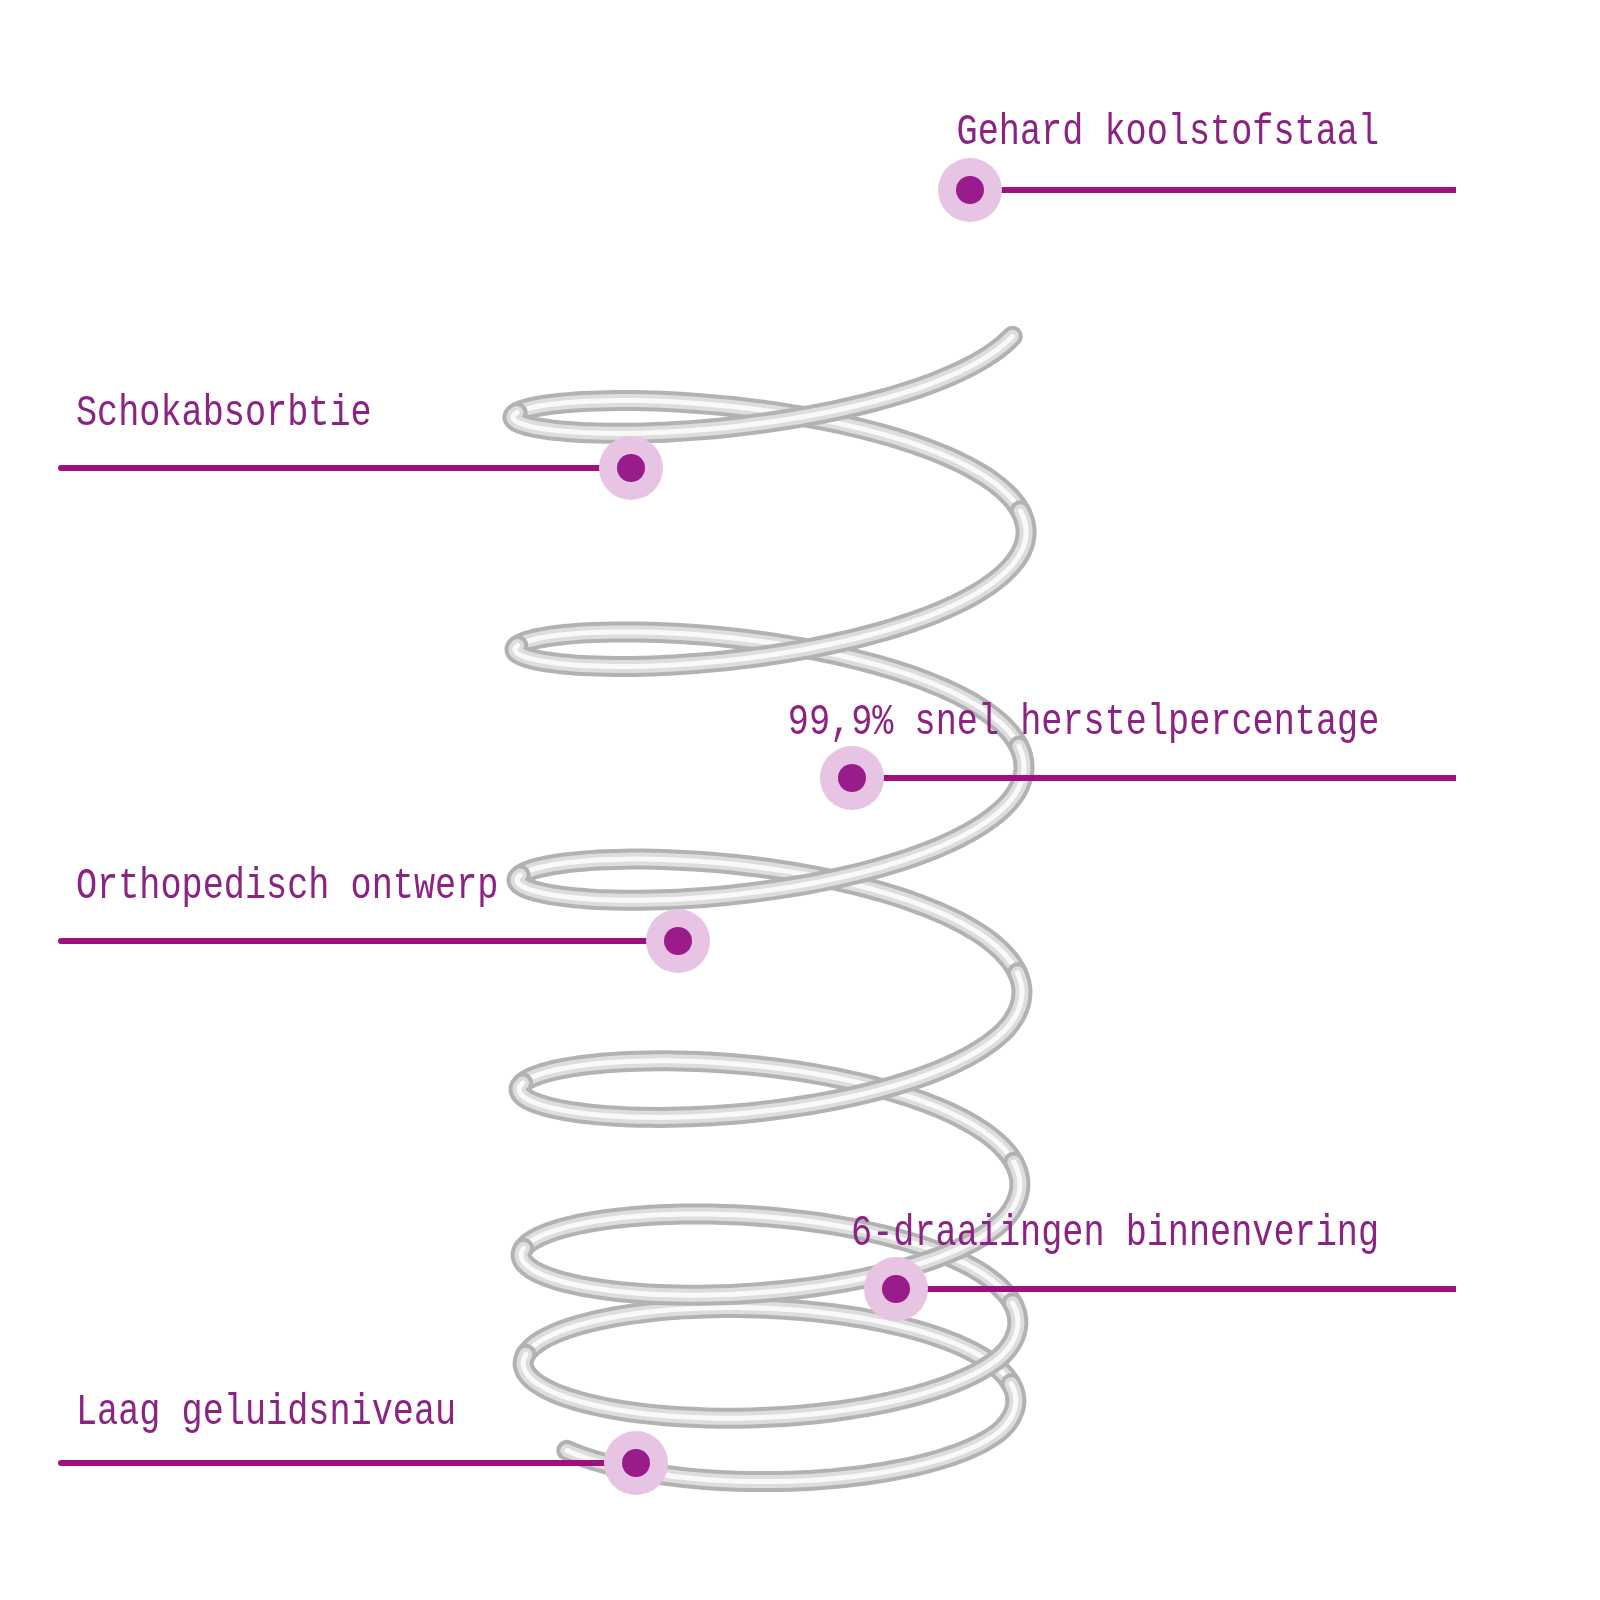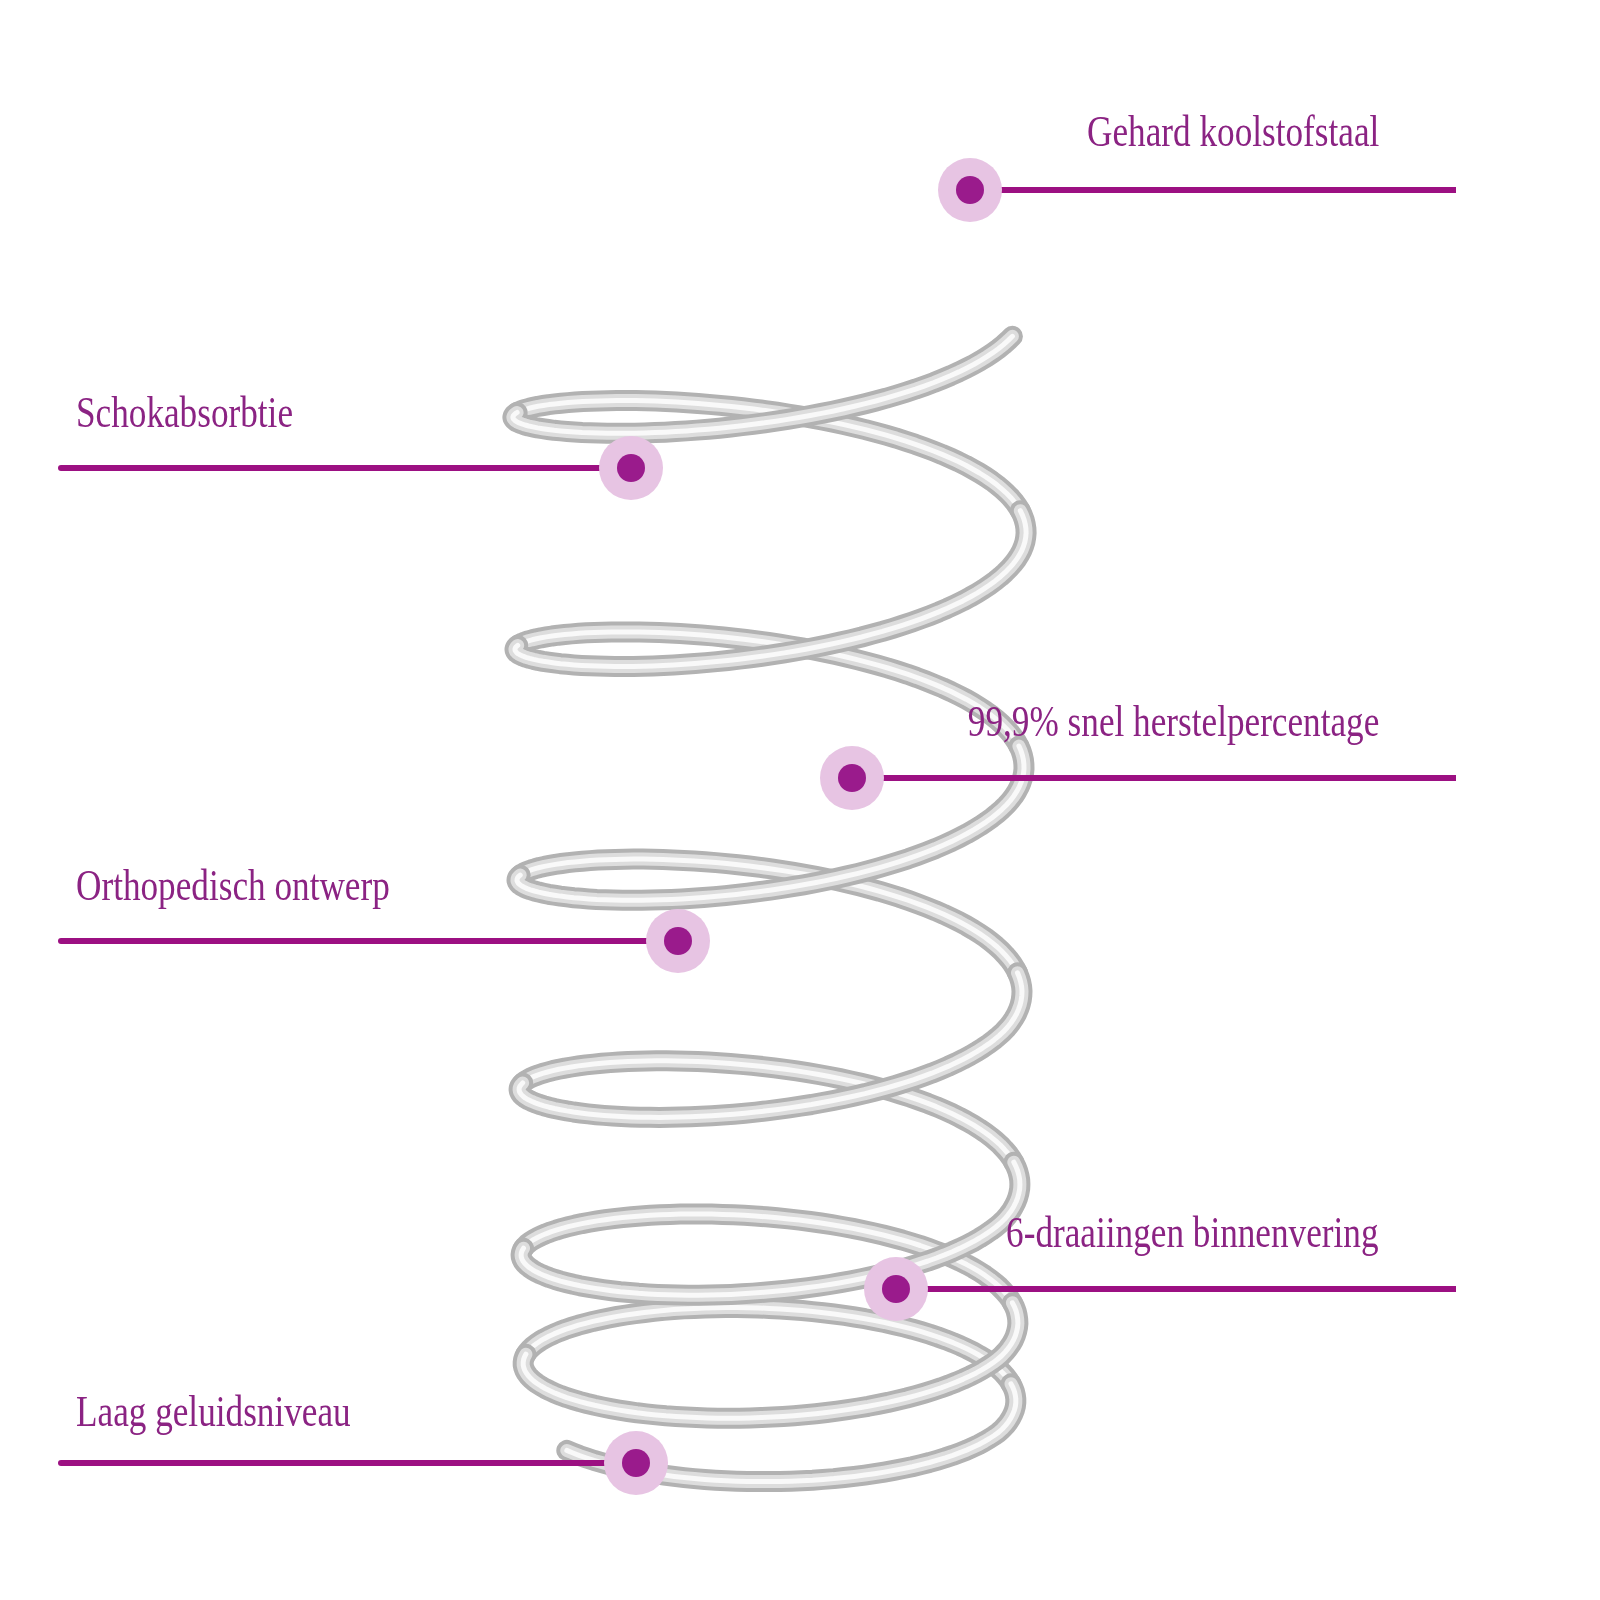--- a/index.html
+++ b/index.html
@@ -11,21 +11,21 @@
     --spring-mid:#dddddd;
     --spring-highlight:#f9f9f9;
     --bg:#ffffff;
   }
   html,body{margin:0;padding:0;background:var(--bg);}
   .stage{
     position:relative;
     width:1456px;height:1600px;
     background:var(--bg);
     overflow:hidden;
-    font-family:Liberation Serif, serif;
+    font-family:Liberation Mono, monospace;
   }
   #spring-svg{position:absolute;left:0;top:0;width:1600px;height:1600px;}
   .co-label{
     position:absolute;
     font-size:44px;
     line-height:1.1;
     color:var(--label-text);
     white-space:nowrap;
   }
   .co-label.left{transform:scaleX(0.8);transform-origin:left top;}

